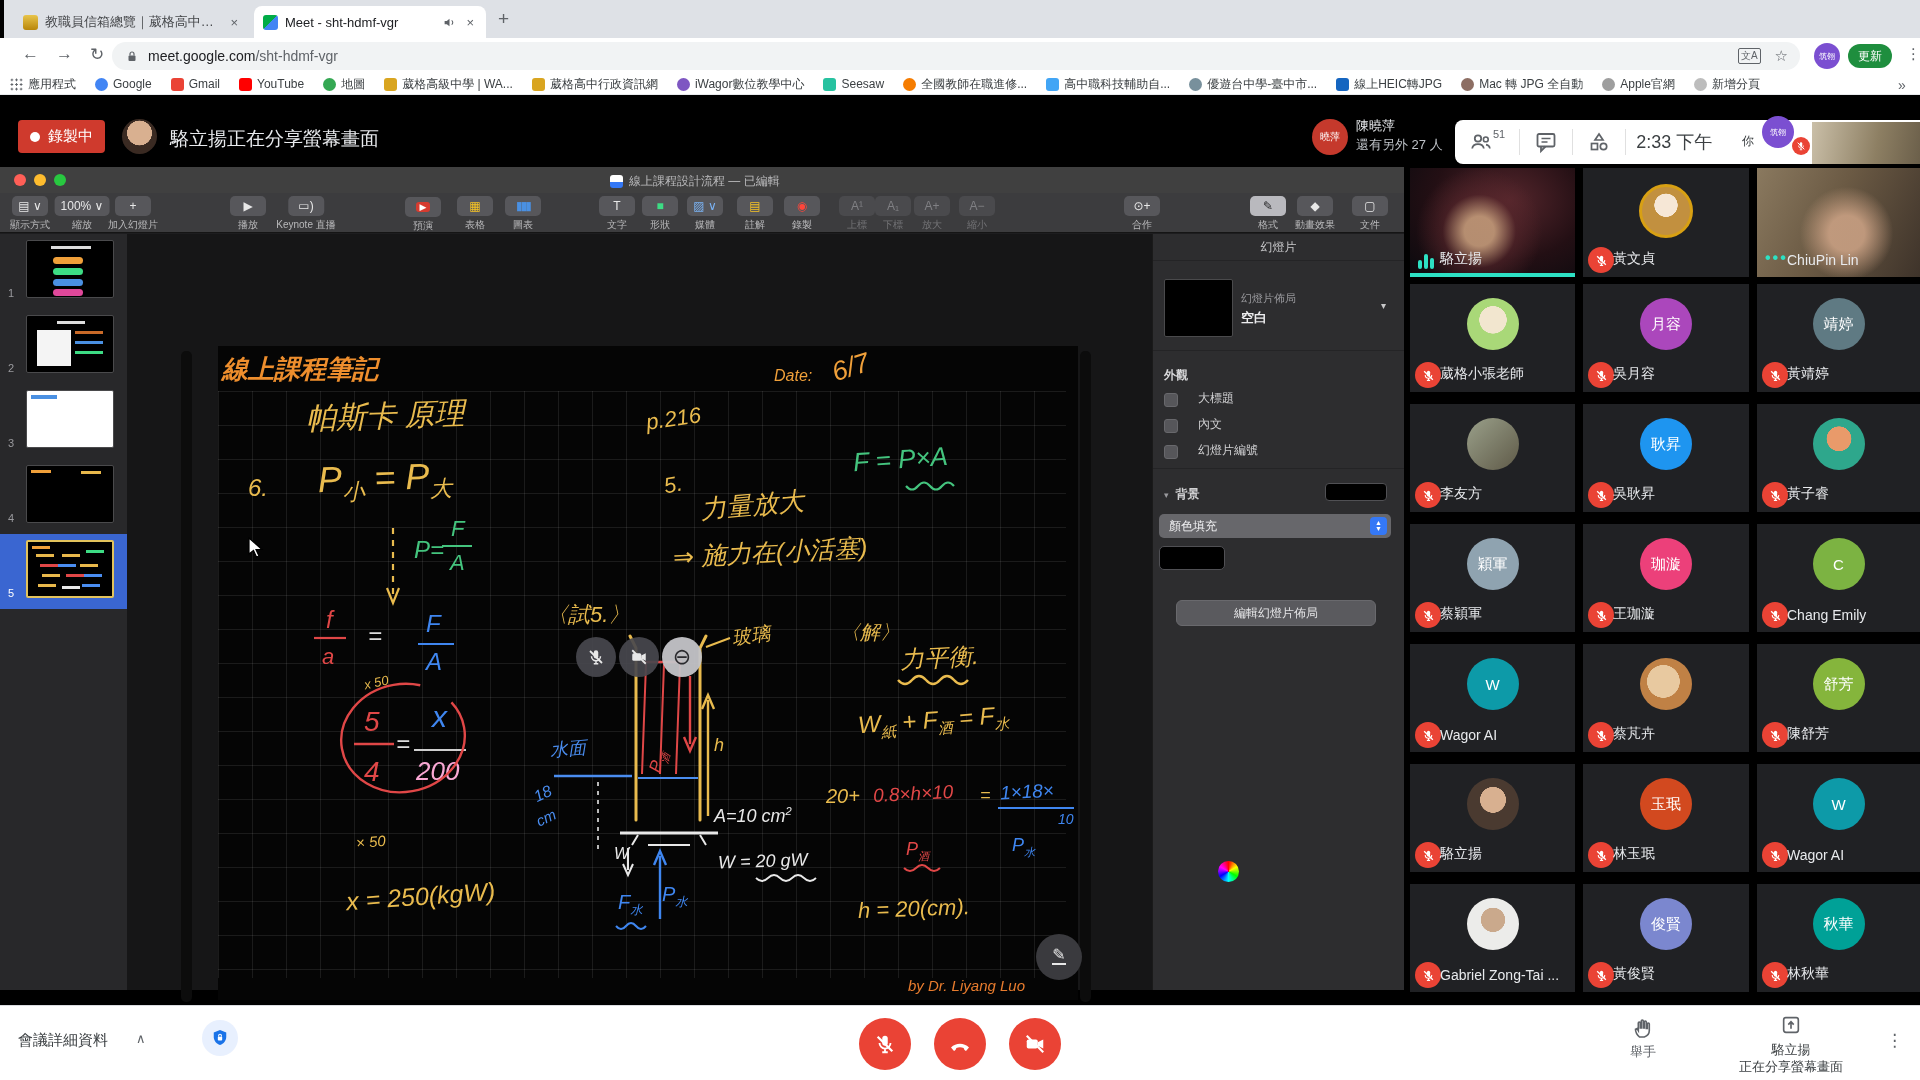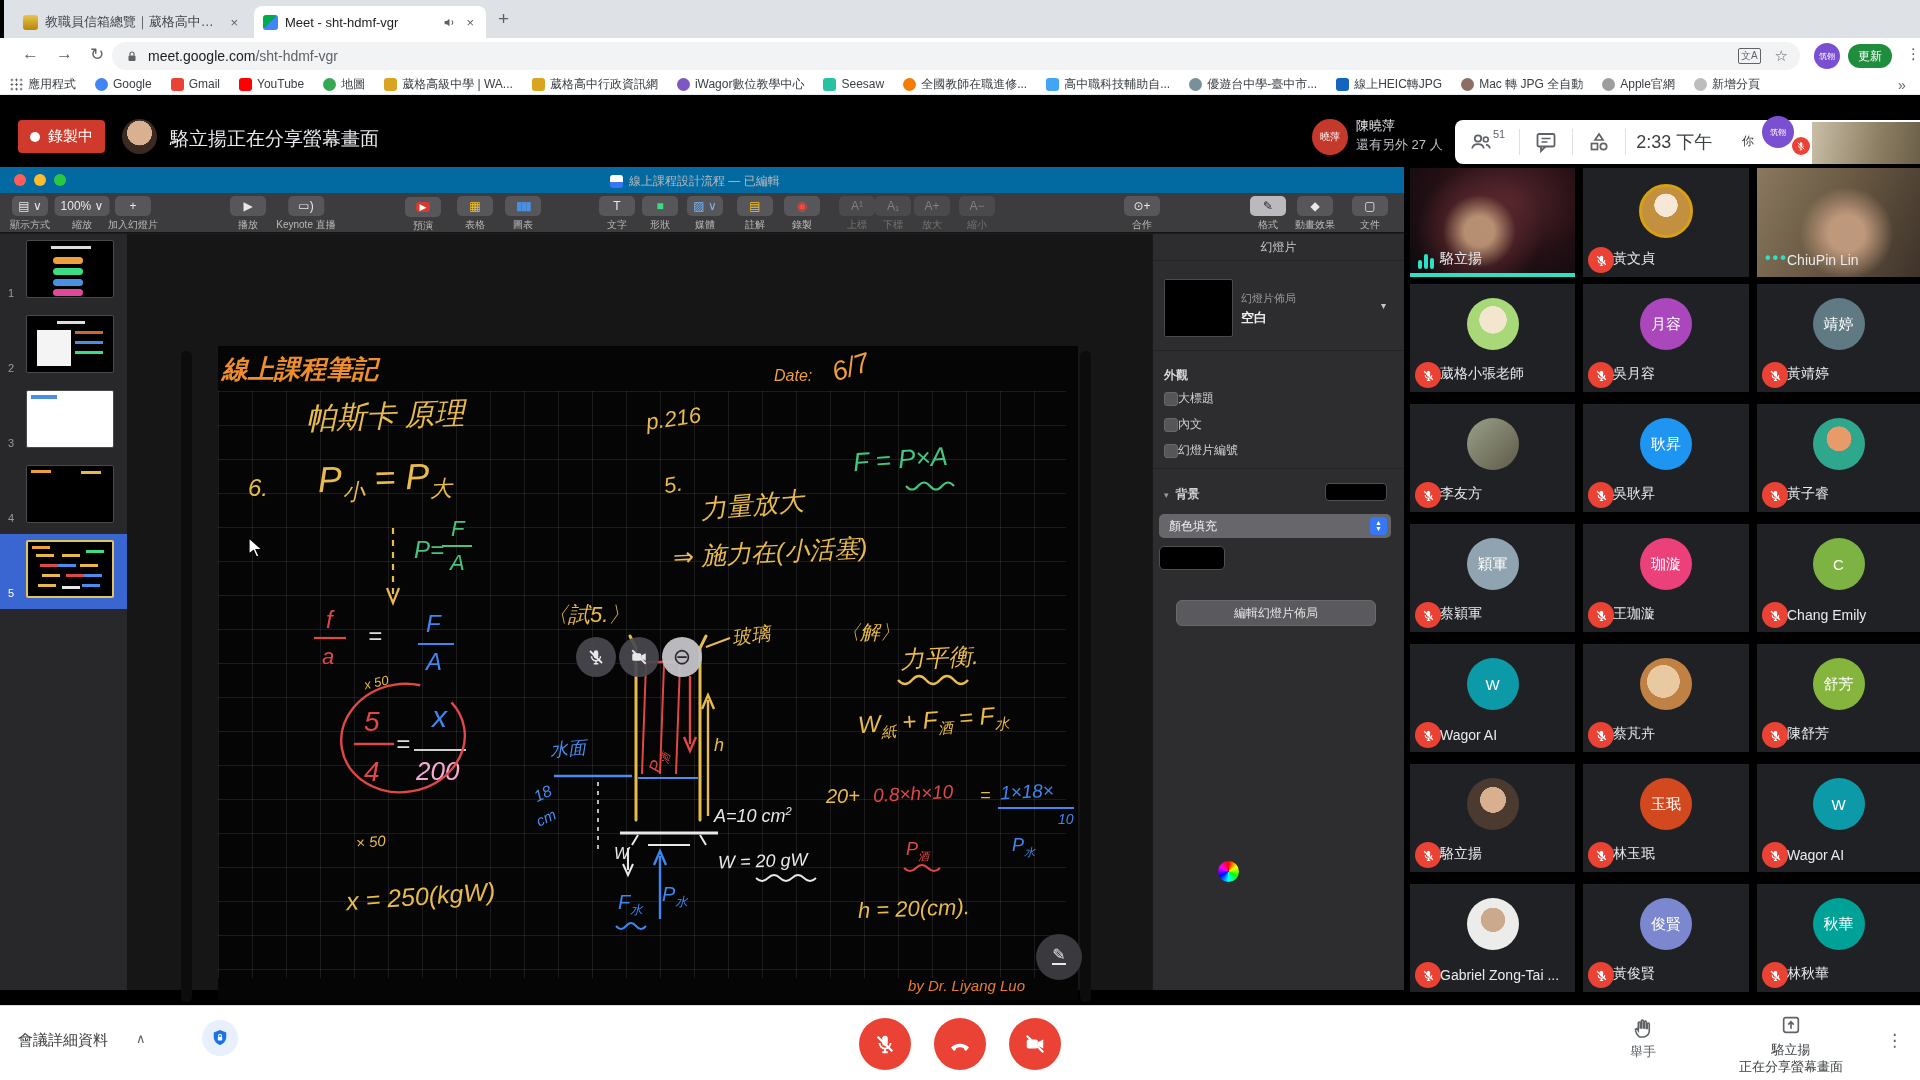--- a/index.html
+++ b/index.html
@@ -47,21 +47,21 @@
 .wp-item{display:flex;align-items:flex-start;color:#5f6368;padding:0 14px}
 .wp-div{width:1px;height:26px;background:#e0e0e0}
 .wp-count{font-size:11px;color:#5f6368;margin-top:-2px}
 .wp-time{font-size:18px;color:#3c4043;padding:0 10px;white-space:nowrap}
 .youlabel{position:absolute;left:1742px;top:38px;font-size:12px;color:#3c4043}
 .you-av{position:absolute;left:1762px;top:21px;width:32px;height:32px;border-radius:50%;background:#7b4fd1;color:#fff;font-size:8px;display:flex;align-items:center;justify-content:center;z-index:3}
 .you-mic{position:absolute;left:1792px;top:42px;width:18px;height:18px;border-radius:50%;background:#ea4335;display:flex;align-items:center;justify-content:center;z-index:3}
 .you-photo{position:absolute;left:1812px;top:27px;width:108px;height:42px;background:linear-gradient(100deg,#cabfa8,#8d7f63 60%,#6b5f4a);z-index:2}
 
 .keynote{position:absolute;left:0;top:167px;width:1404px;height:823px;background:#1d1d1f}
-.kn-titlebar{position:absolute;left:0;top:0;width:100%;height:26px;background:#0369a1;display:flex;align-items:center}
+.kn-titlebar{position:absolute;left:0;top:0;width:100%;height:26px;background:#404040;display:flex;align-items:center}
 .tl{width:12px;height:12px;border-radius:50%;margin-left:8px}
 .tl.r{background:#ff5f57;margin-left:14px}.tl.y{background:#febc2e}.tl.g{background:#28c840}
 .kn-title{position:absolute;left:610px;top:6px;font-size:12px;color:#b9b9bb;display:flex;gap:6px;align-items:center}
 .kn-docic{width:13px;height:13px;border-radius:3px;background:linear-gradient(180deg,#fff 55%,#3478f6 56%)}
 .kn-toolbar{position:absolute;left:0;top:26px;width:100%;height:40px;background:#3c3c3e;border-bottom:1px solid #151515}
 .kbtn{position:absolute;transform:translateX(-50%);text-align:center}
 .kbtn .ic{display:inline-flex;align-items:center;justify-content:center;min-width:36px;height:20px;padding:0 6px;background:#57575b;border-radius:5px;color:#e8e8e8;font-size:12px;white-space:nowrap}
 .kbtn .lb{display:block;font-size:10px;color:#b9b9bb;margin-top:2px;white-space:nowrap}
 .kbtn.dim .ic{background:#4a4a4d;color:#808084}
 .kbtn.dim .lb{color:#737376}
@@ -101,21 +101,21 @@
 
 .kn-panel{position:absolute;left:1152px;top:67px;width:252px;height:756px;background:#2d2d2f;border-left:1px solid #1a1a1a;color:#d0d0d2;font-size:12px}
 .pn-h{height:27px;display:flex;align-items:center;justify-content:center;color:#c8c8ca;border-bottom:1px solid #242426}
 .pn-thumb{position:absolute;left:11px;top:45px;width:69px;height:58px;background:#000;border:1px solid #4a4a4c;border-radius:2px}
 .pn-laylb{position:absolute;left:88px;top:57px;color:#9a9a9e;font-size:11px}
 .pn-layval{position:absolute;left:88px;top:75px;color:#ececee;font-weight:bold;font-size:13px}
 .pn-laydd{position:absolute;left:228px;top:66px;color:#c8c8ca;font-size:10px}
 .pn-sec1{position:absolute;left:0;top:116px;width:100%;height:1px;background:#242426}
 .pn-appear{position:absolute;left:11px;top:133px;font-weight:bold;color:#dadadc}
 .pn-checks{position:absolute;left:11px;top:156px;display:flex;flex-direction:column;gap:9px}
-.chk{display:flex;align-items:center;gap:0}
+.chk{display:flex;align-items:flex-end;gap:20px}
 .chk .box{width:14px;height:14px;border-radius:3px;background:#56565a;border:1px solid #68686c}
 .pn-sec2{position:absolute;left:0;top:234px;width:100%;height:1px;background:#242426}
 .pn-bg{position:absolute;left:11px;top:252px;font-weight:bold;display:flex;gap:7px;align-items:center}
 .pn-bg .tri{font-size:9px;color:#9a9a9e}
 .pn-bgwell{position:absolute;left:172px;top:249px;width:62px;height:18px;background:#000;border:1px solid #505054;border-radius:4px}
 .pn-select{position:absolute;left:6px;top:280px;width:232px;height:24px;background:#67676b;border-radius:5px;display:flex;align-items:center;padding:0 4px 0 10px;color:#f2f2f4}
 .pn-step{margin-left:auto;width:17px;height:18px;background:#3478f6;border-radius:4px;color:#fff;font-size:7px;display:flex;flex-direction:column;align-items:center;justify-content:center;line-height:.9}
 .pn-swatch{position:absolute;left:6px;top:312px;width:66px;height:24px;background:#000;border:1px solid #505054;border-radius:5px}
 .pn-wheel{position:absolute;left:58px;top:314px;width:21px;height:21px;border-radius:50%;background:conic-gradient(#f00,#ff0,#0f0,#0ff,#00f,#f0f,#f00)}
 .pn-editbtn{position:absolute;left:23px;top:366px;width:200px;height:26px;background:#5a5a5e;border:1px solid #69696d;border-radius:6px;display:flex;align-items:center;justify-content:center;color:#e4e4e6}

